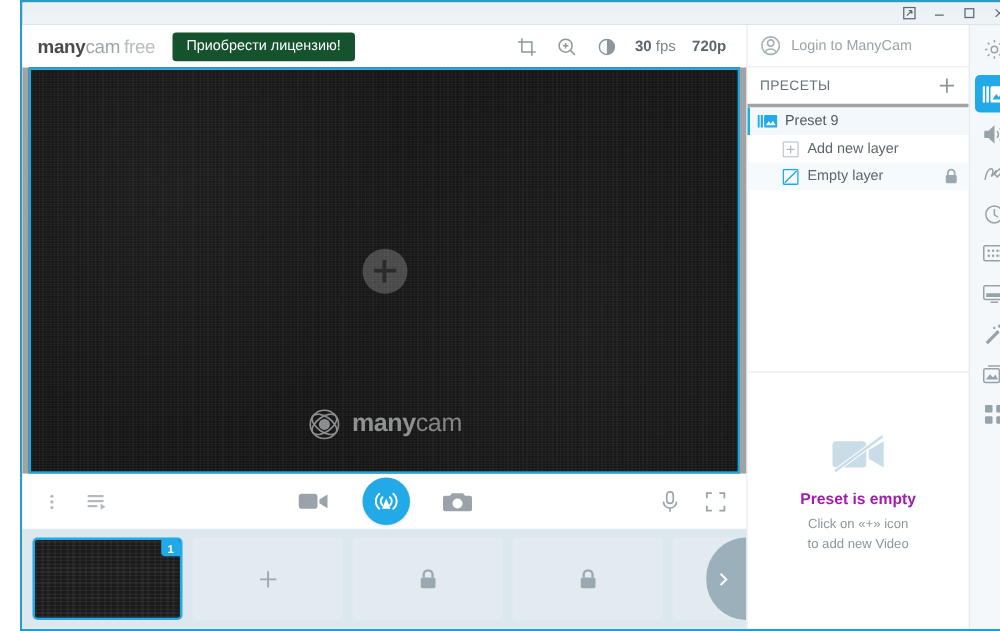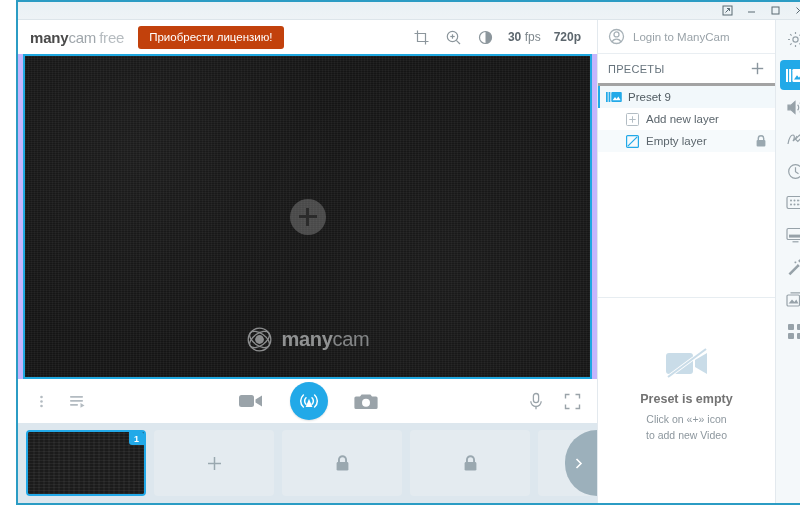--- a/index.html
+++ b/index.html
@@ -34,33 +34,33 @@
   
   .appheader {
     height:34px; flex:0 0 34px; display:flex; align-items:center;
     background:#ffffff; padding:0 10px 0 12px; position:relative;
   }
   .logo { font-size:15px; letter-spacing:-.2px; white-space:nowrap; }
   .logo .b { font-weight:bold; color:#4a4a4a; }
   .logo .l { color:#9fa6ab; }
   .logo .f { color:#b6bcc0; font-weight:normal; margin-left:3px; }
   .buybtn {
-    margin-left:14px; background:#c2410c; color:#ffffff;
+    margin-left:14px; background:#14532d; color:#ffffff;
     border:none; border-radius:3px; font-size:11.5px;
     padding:5px 11px 6px; white-space:nowrap; cursor:pointer;
     font-family:"Liberation Sans", sans-serif;
     text-align:center;
   }
   .hdr-right { margin-left:auto; display:flex; align-items:center; gap:13px; padding-right:6px; }
   .hicon { width:19px; height:19px; color:#8c969c; display:flex; align-items:center; justify-content:center; }
   .fps { font-size:12px; color:#7d868c; white-space:nowrap; }
   .fps b { color:#5c666d; font-weight:bold; }
   .res { font-size:12px; color:#5c666d; font-weight:bold; }
   
-  .stage-wrap { flex:1; position:relative; min-height:0; background:#c4b5fd; padding:0 5px; }
+  .stage-wrap { flex:1; position:relative; min-height:0; background:#a3a3a3; padding:0 5px; }
   .stage {
     position:absolute; left:5px; top:0; right:5px; bottom:0;
     border:2px solid #1fa8e0; background:#111111; overflow:hidden;
   }
   .noise {
     position:absolute; inset:0;
     background-color:#151515;
     background-image:
       repeating-linear-gradient(0deg, rgba(255,255,255,.035) 0 1px, transparent 1px 2px),
       repeating-linear-gradient(90deg, rgba(255,255,255,.03) 0 1px, transparent 1px 3px),
@@ -161,21 +161,21 @@
     cursor:pointer; position:relative;
   }
   .layer-row.alt { background:#f6fafc; }
   .layer-label { font-size:11.5px; color:#5c666d; }
   .lock { margin-left:auto; color:#9aa8b0; display:flex; align-items:center; }
   .spacer { flex:1; min-height:0; border-bottom:1px solid #e7edf1; }
   .vs-body {
     flex:0 0 auto; height:205px; display:flex; flex-direction:column;
     align-items:center; justify-content:flex-start; padding-top:48px; gap:2px;
   }
-  .vs-title { font-size:12.5px; color:#737373; font-weight:bold; margin-top:10px; }
+  .vs-title { font-size:12.5px; color:#a21caf; font-weight:bold; margin-top:10px; }
   .vs-sub { font-size:10.5px; color:#8d979e; text-align:center; line-height:1.35; margin-top:4px; }
   
   .rail {
     width:39px; flex:0 0 39px; background:#f4f8fa;
     border-left:1px solid #e3e9ee;
     display:flex; flex-direction:column; align-items:center; padding-top:4px; gap:2px;
   }
   .railbtn {
     width:30px; height:30px; border-radius:4px; display:flex;
     align-items:center; justify-content:center; color:#97a2a9; cursor:pointer; flex:0 0 30px;

